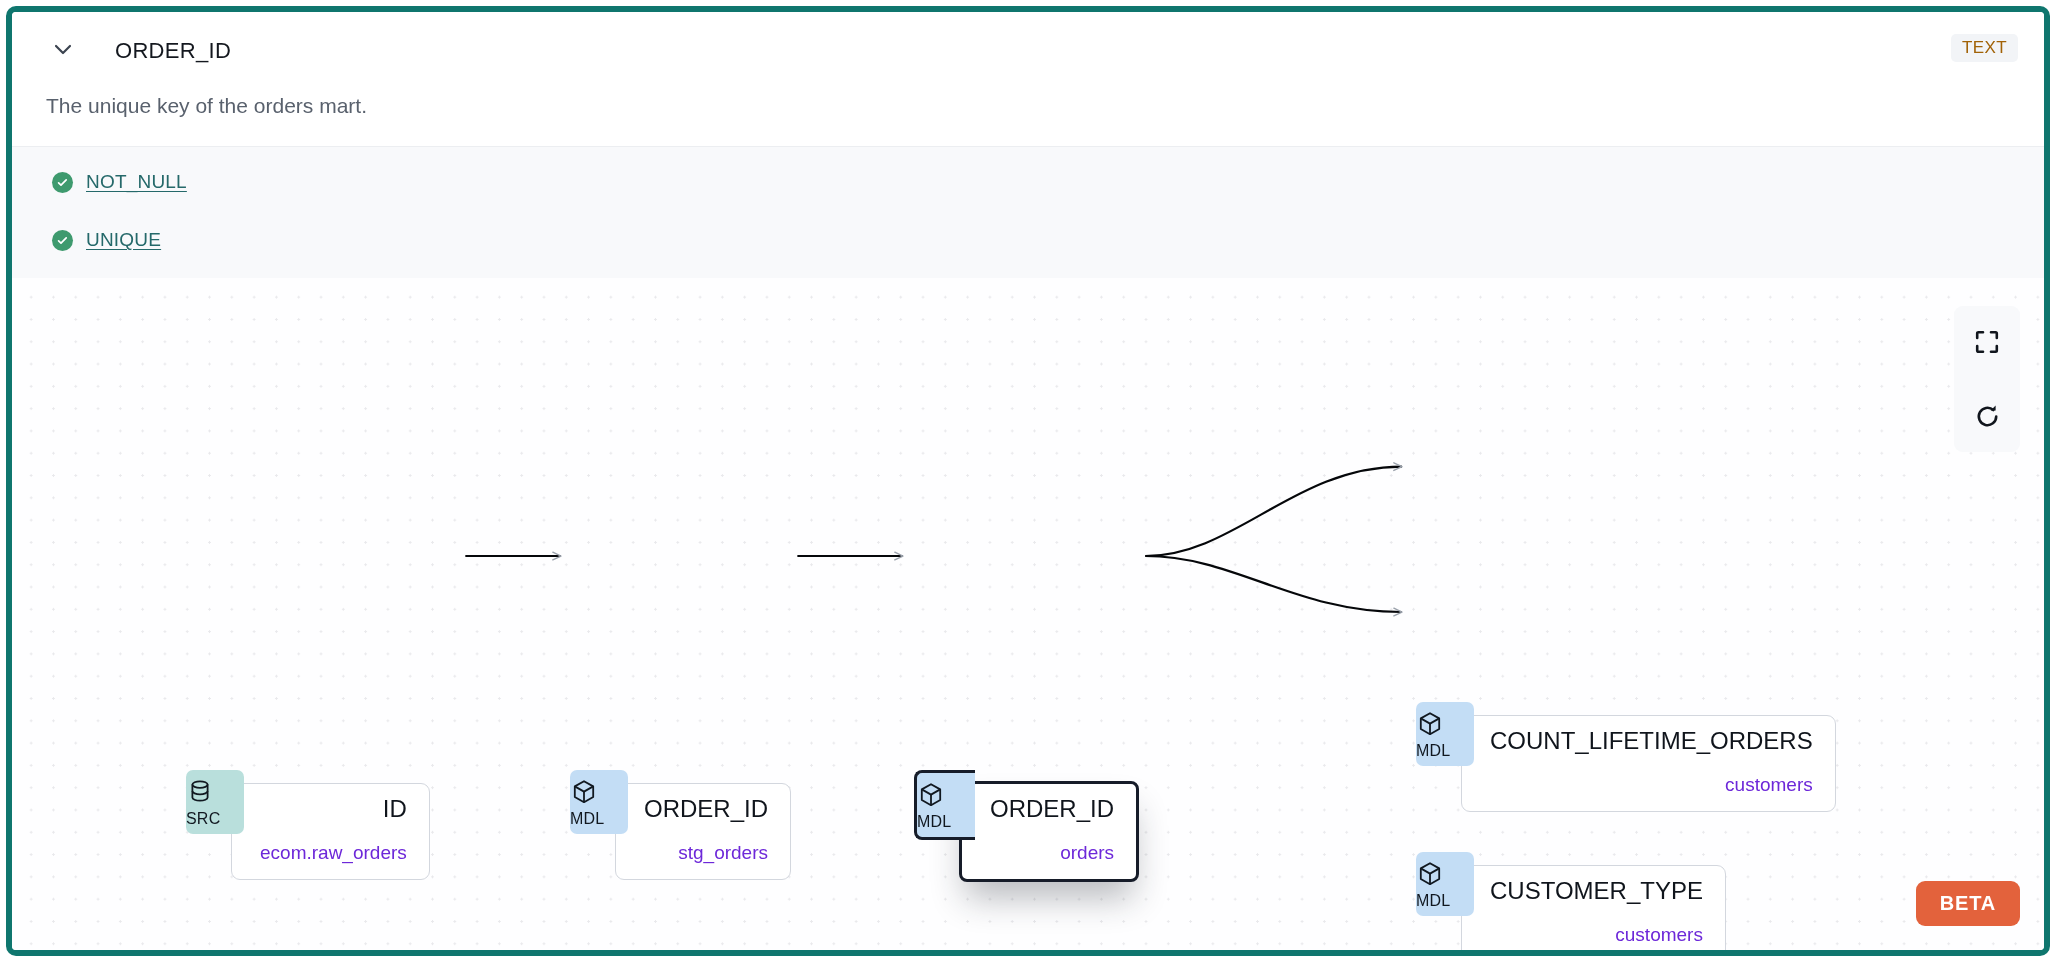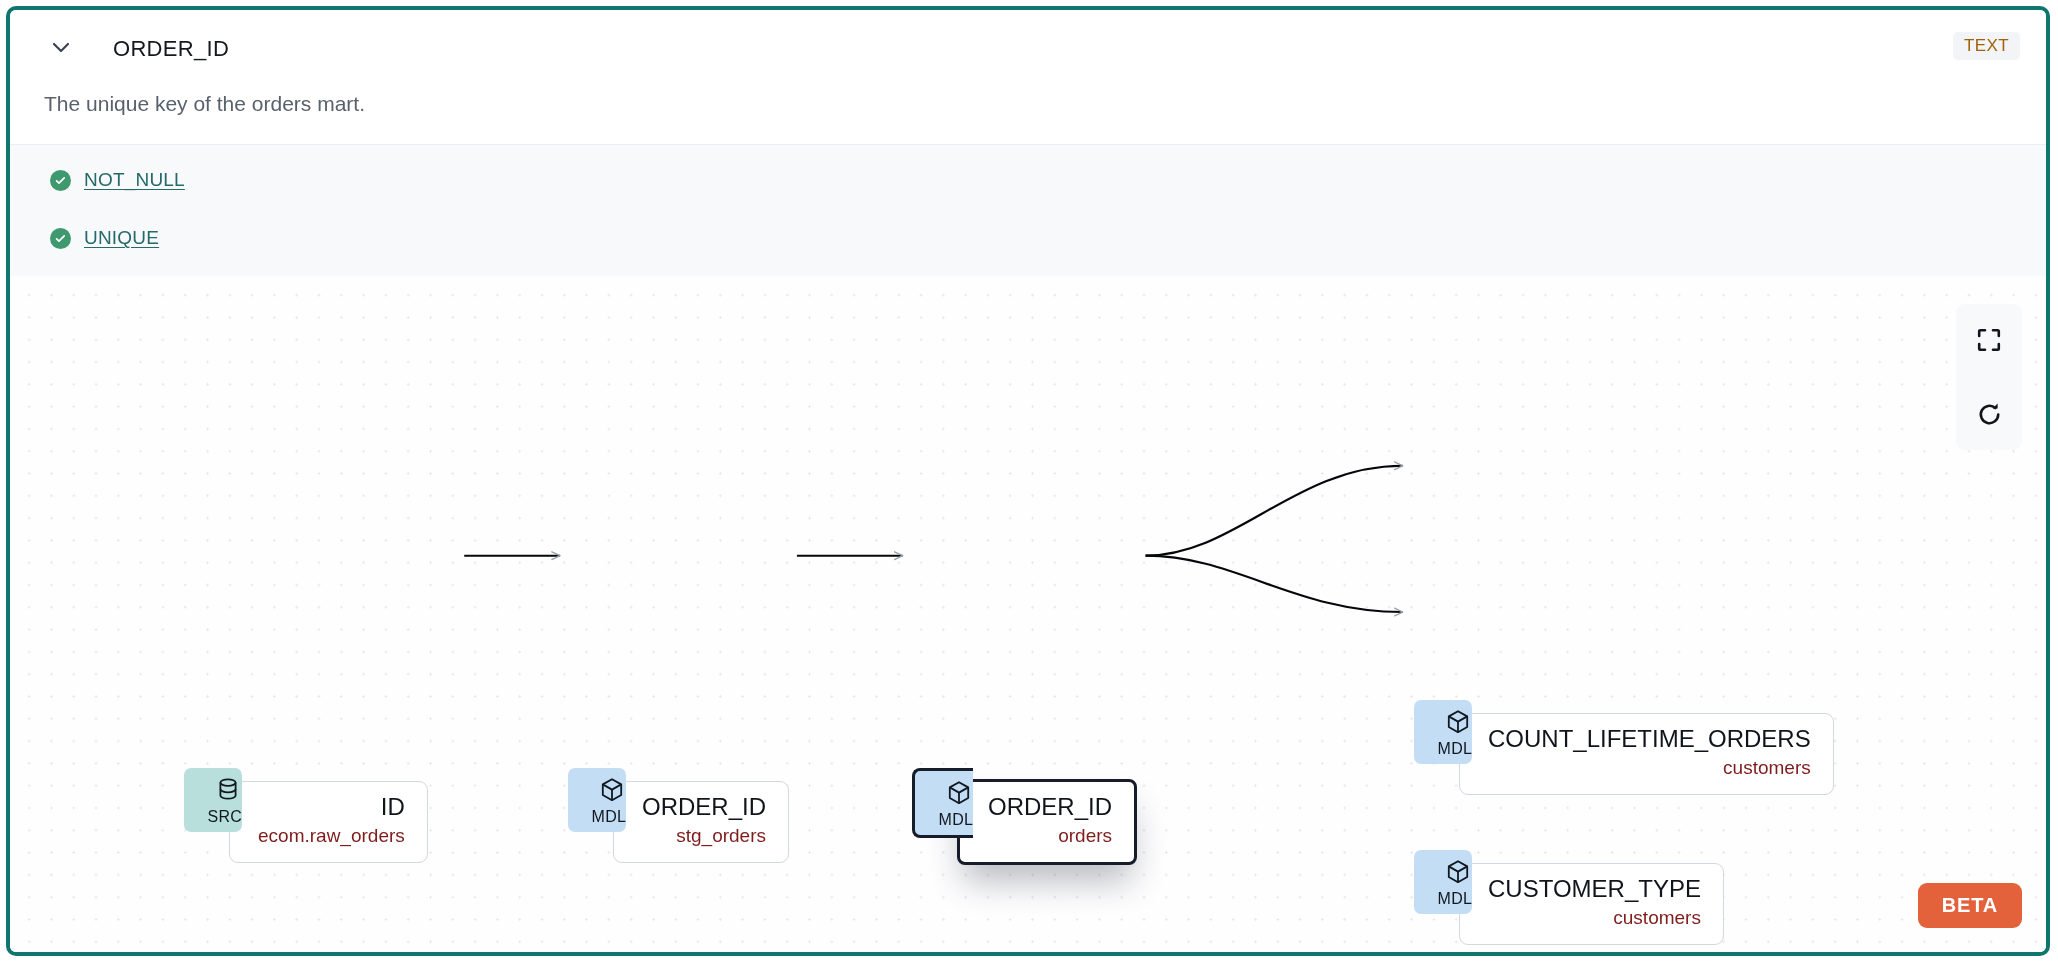--- a/index.html
+++ b/index.html
@@ -14,21 +14,21 @@
     overflow: hidden;
   }
 
   .panel {
     position: absolute;
     left: 6px;
     top: 6px;
     width: 2044px;
     height: 950px;
     background: #ffffff;
-    border: 4px solid #0f766e;
+    border: 6px solid #0f766e;
     border-radius: 10px;
     box-sizing: border-box;
     overflow: hidden;
   }
 
   
   .header {
     position: relative;
     height: 64px;
     background: #ffffff;
@@ -147,21 +147,21 @@
     position: absolute;
     display: flex;
     align-items: stretch;
   }
   .node .badge {
     width: 58px;
     min-height: 64px;
     border-radius: 7px;
     display: flex;
     flex-direction: column;
-    align-items: flex-end;
+    align-items: flex-start;
     justify-content: center;
     gap: 5px;
     box-sizing: border-box;
     align-self: flex-start;
     margin-top: 0px;
     position: relative;
     z-index: 1;
   }
   .node .badge .badge-label {
     font-size: 16px;
@@ -187,23 +187,23 @@
     text-align: right;
   }
   .node .body .name {
     font-size: 24px;
     color: #10151c;
     line-height: 1.18;
     white-space: nowrap;
   }
   .node .body .model {
     font-size: 19px;
-    color: #7f1d1d;
+    color: #6d28d9;
     line-height: 1.3;
-    margin-top: 3px;
+    margin-top: 18px;
     white-space: nowrap;
   }
 
   
   .badge.src { background: #b9dfdc; }
   .badge.mdl { background: #c3ddf5; }
 
   
   .node.selected .badge {
     border: 3px solid #161c29;

